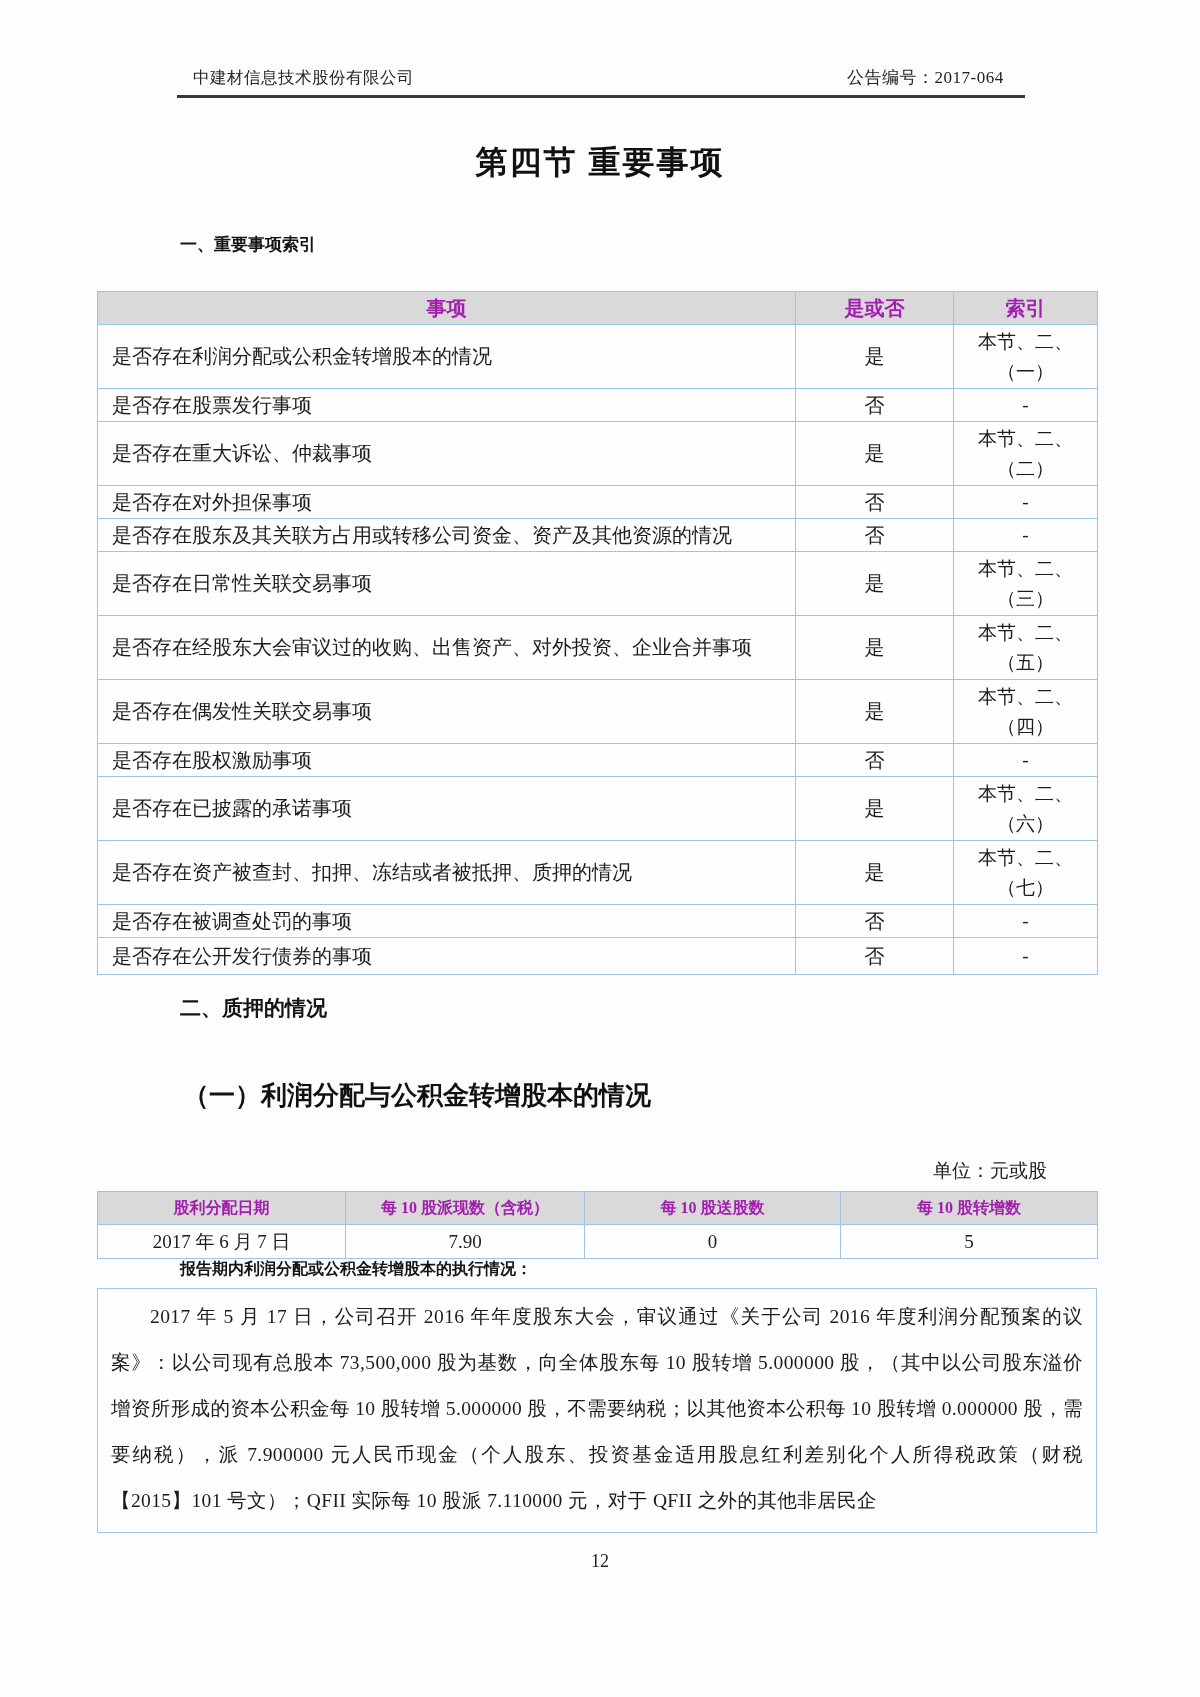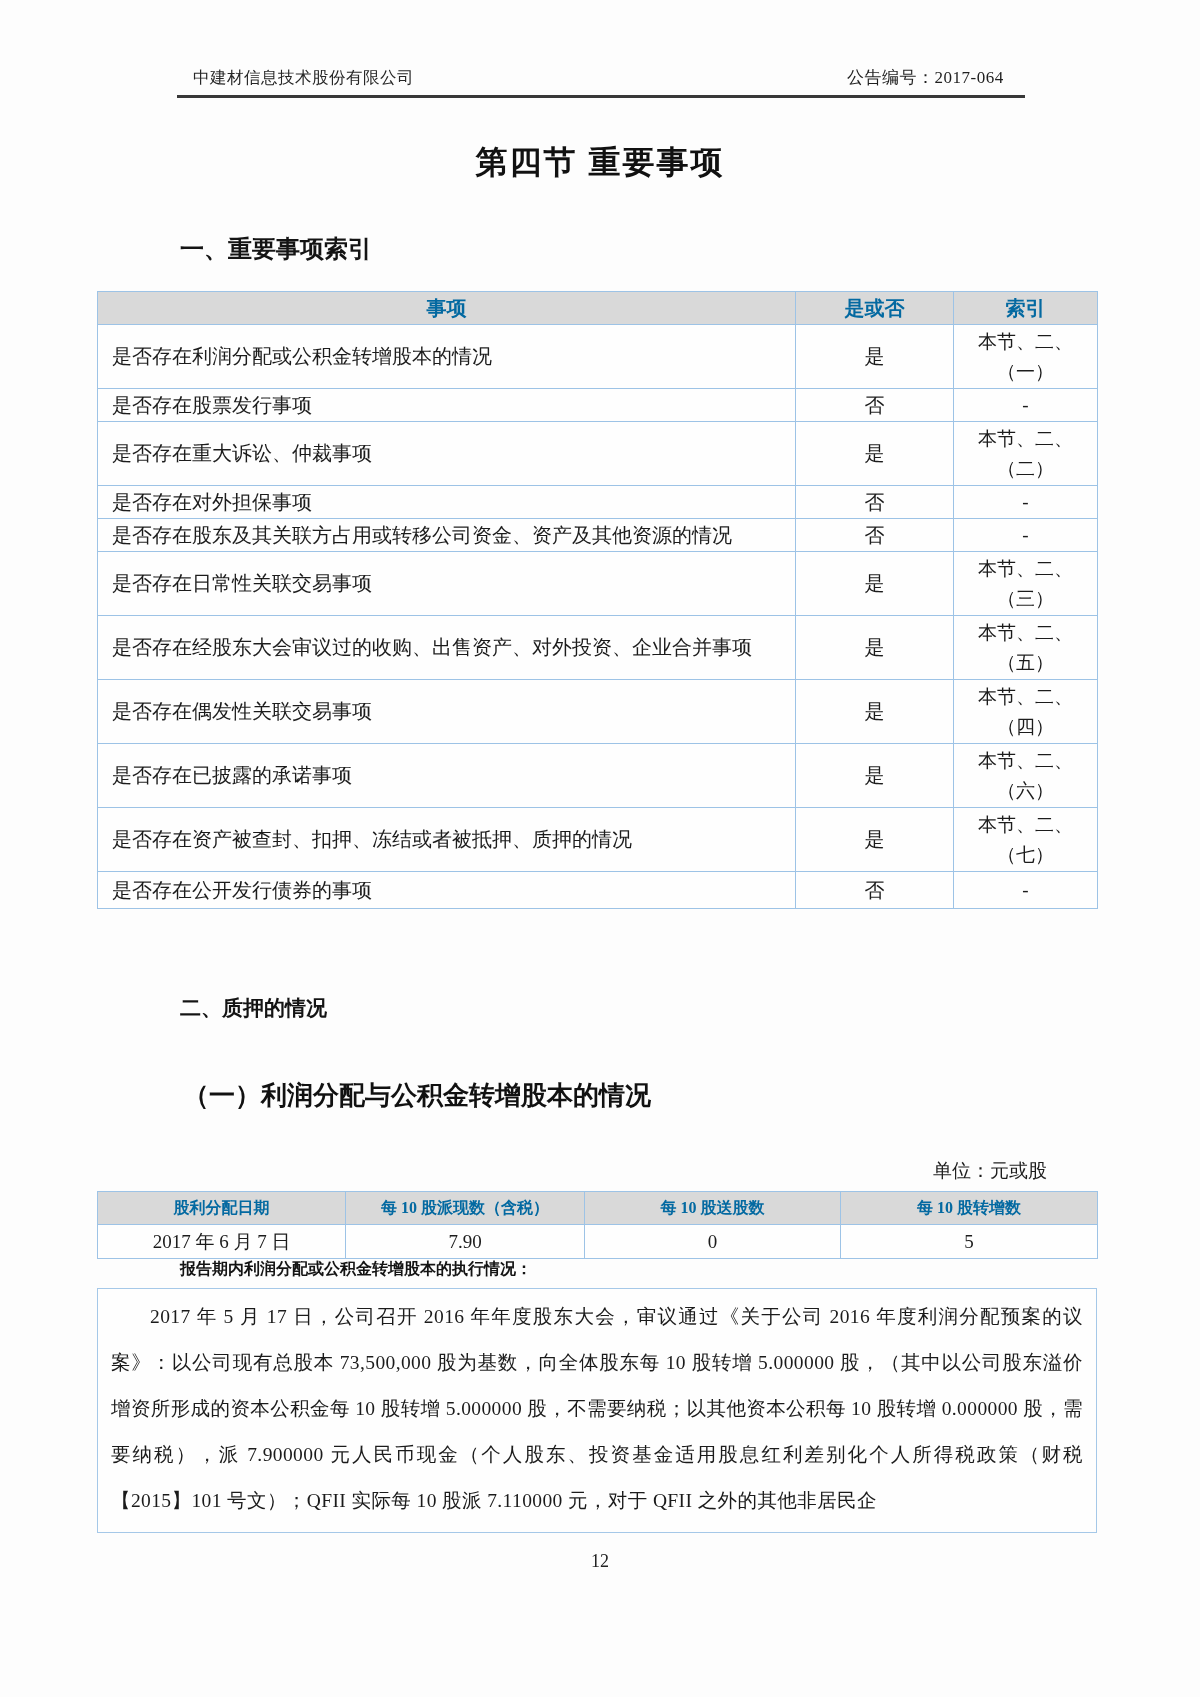--- a/index.html
+++ b/index.html
@@ -11,32 +11,32 @@
     color:#1c1c1c;
     overflow:hidden;
   }
   .hei{font-family:"Liberation Sans","DejaVu Sans",sans-serif;font-weight:bold;}
   
   .company{position:absolute;top:67px;left:193px;font-family:"Liberation Sans","DejaVu Sans",sans-serif;font-size:16.5px;letter-spacing:.5px;color:#262626;}
   .doc-no{position:absolute;top:66px;left:847px;font-size:17px;letter-spacing:.5px;color:#1f1f1f;}
   .header-rule{position:absolute;top:95px;left:177px;width:848px;height:3px;background:#383838;}
   
   .doc-title{position:absolute;top:141px;left:0;width:1200px;text-align:center;font-size:32px;letter-spacing:2px;color:#111;}
-  .h-index{position:absolute;top:233px;left:180px;font-size:24px;color:#141414;}
+  .h-index{position:absolute;top:233px;left:180px;font-size:17px;color:#141414;}
   .h-detail{position:absolute;top:994px;left:180px;font-size:21px;color:#141414;}
   .h-sub{position:absolute;top:1078px;left:183px;font-size:26px;color:#111;}
   .unit-note{position:absolute;top:1158px;right:153px;font-size:19px;color:#1c1c1c;}
   .exec-label{position:absolute;top:1259px;left:180px;font-size:16px;color:#141414;}
   
   table{border-collapse:collapse;table-layout:fixed;background:#fefefe;}
   .tbl{position:absolute;left:97px;width:1000px;}
   .tbl1{top:291px;}
   .tbl2{top:1191px;}
   th,td{border:1.5px solid #9dc3e6;overflow:hidden;}
-  th{background:#d9d9d9;font-weight:bold;font-size:20px;color:#0369a1;text-align:center;}
+  th{background:#d9d9d9;font-weight:bold;font-size:20px;color:#a21caf;text-align:center;}
   .tbl1 th{height:30px;}
   td.c-item{text-align:left;padding:2px 8px 2px 14px;font-size:20px;line-height:1.35;margin-top:44px;}
   td.c-ans{text-align:center;font-size:20px;}
   td.c-ref{text-align:center;font-size:19px;line-height:1.55;white-space:pre-line;}
   tr.tall{height:64px;}
   tr.short{height:33px;}
   tr.short-last{height:37px;}
   .tbl2 th{height:30px;font-size:16px;}
   .tbl2 td{height:31px;text-align:center;font-size:19px;}
   
@@ -112,31 +112,41 @@
       <td class="c-ans">是</td>
       <td class="c-ref">本节、二、
 （五）</td>
     </tr>
     <tr class="tall">
       <td class="c-item">是否存在偶发性关联交易事项</td>
       <td class="c-ans">是</td>
       <td class="c-ref">本节、二、
 （四）</td>
     </tr>
+    <tr class="short">
+      <td class="c-item">是否存在股权激励事项</td>
+      <td class="c-ans">否</td>
+      <td class="c-ref">-</td>
+    </tr>
     <tr class="tall">
       <td class="c-item">是否存在已披露的承诺事项</td>
       <td class="c-ans">是</td>
       <td class="c-ref">本节、二、
 （六）</td>
     </tr>
     <tr class="tall">
       <td class="c-item">是否存在资产被查封、扣押、冻结或者被抵押、质押的情况</td>
       <td class="c-ans">是</td>
       <td class="c-ref">本节、二、
 （七）</td>
+    </tr>
+    <tr class="short">
+      <td class="c-item">是否存在被调查处罚的事项</td>
+      <td class="c-ans">否</td>
+      <td class="c-ref">-</td>
     </tr>
     <tr class="short-last">
       <td class="c-item">是否存在公开发行债券的事项</td>
       <td class="c-ans">否</td>
       <td class="c-ref">-</td>
     </tr>
   </tbody>
     </table>
 
   <div class="h-detail hei">二、质押的情况</div>

